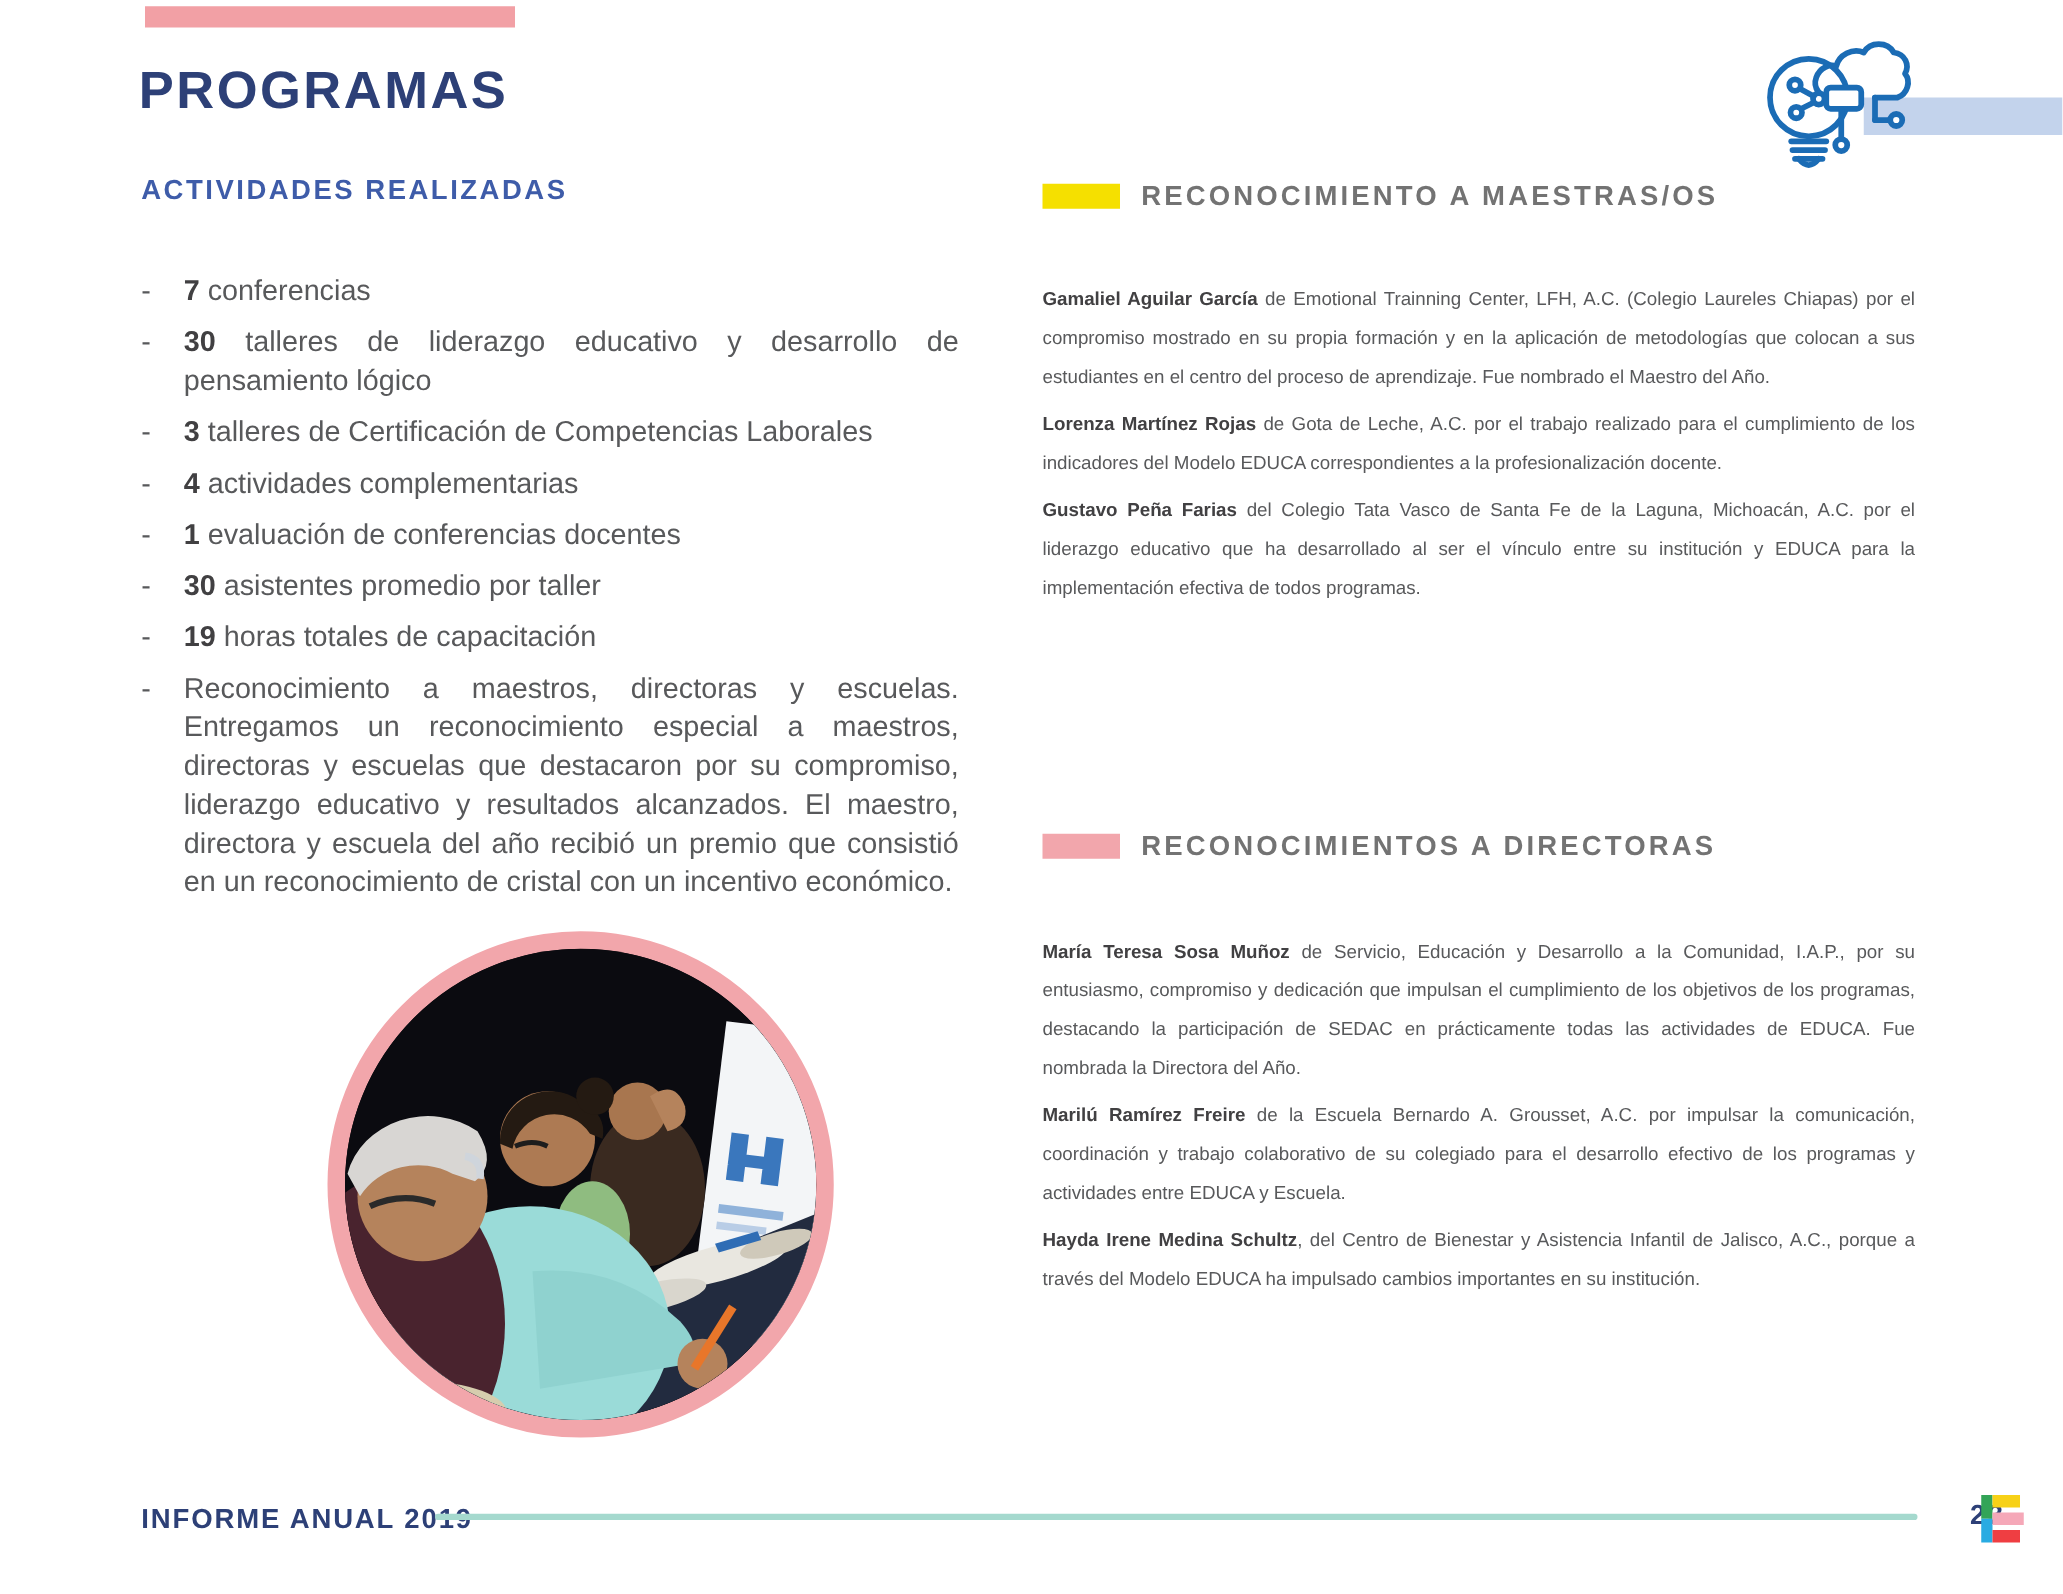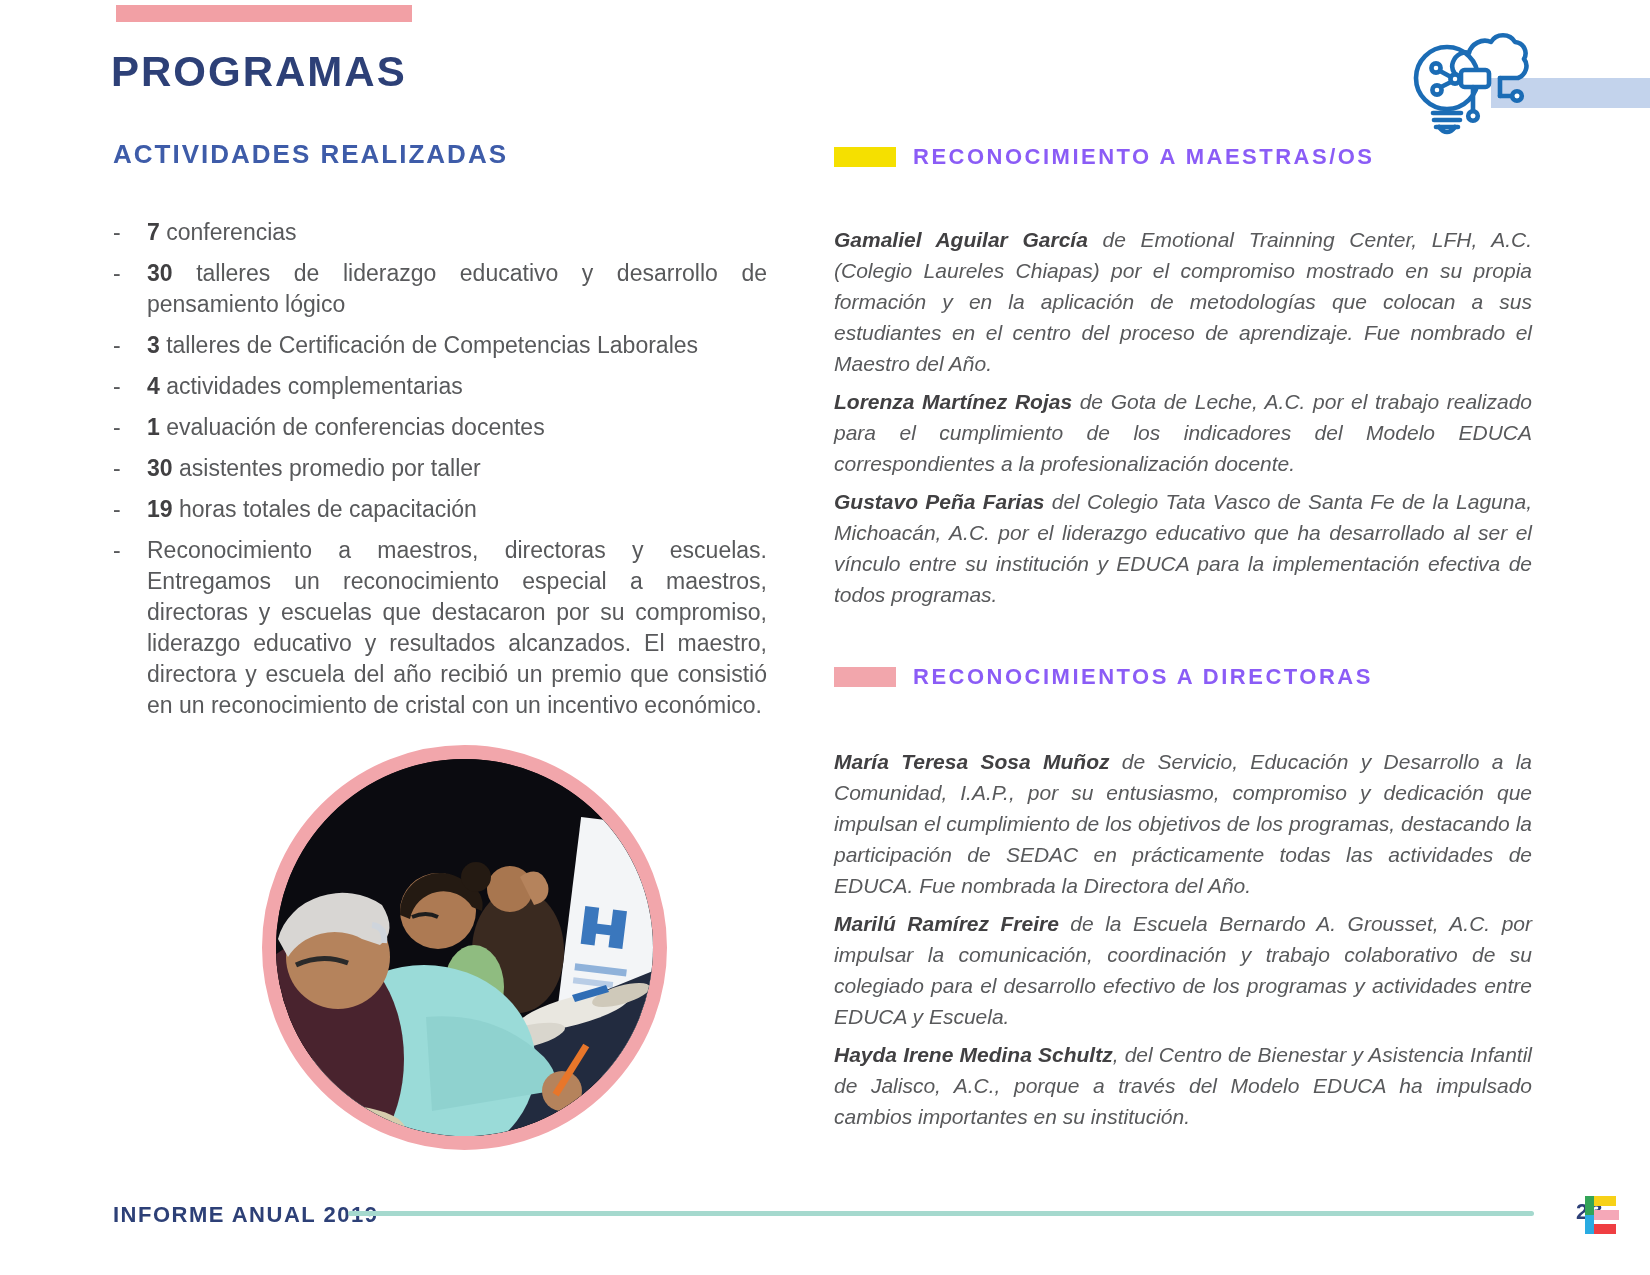--- a/index.html
+++ b/index.html
@@ -5,21 +5,21 @@
   html,body{margin:0;padding:0;}
   body{
     width:1650px;height:1275px;position:relative;background:#ffffff;
     font-family:"Liberation Sans", sans-serif;overflow:hidden;
     -webkit-font-smoothing:antialiased;
   }
   
   .top-pink-bar{position:absolute;left:116px;top:5px;width:296px;height:17px;background:#F2A0A5;}
   .page-title{position:absolute;left:111px;top:20px;font-size:42px;font-weight:800;
     letter-spacing:2px;color:#2D4077;}
-  .left-label{position:absolute;left:113px;top:139px;font-size:26px;font-weight:700;
+  .left-label{position:absolute;left:113px;top:139px;font-size:22px;font-weight:700;
     letter-spacing:2px;color:#3E5CA9;}
   
   .blue-band{position:absolute;left:1491px;top:78px;width:159px;height:30px;background:#C3D3EC;}
   .brain-icon{position:absolute;left:1403px;top:18px;width:130px;height:122px;}
   
   .bullets{position:absolute;left:113px;top:217px;width:654px;}
   .bullet{display:flex;margin-bottom:10px;color:#58595B;font-size:23px;line-height:31px;}
   .bullet .dash{width:34px;flex:none;}
   .bullet .btext{flex:1;text-align:justify;}
   .bullet strong{color:#414042;font-weight:700;}
@@ -28,22 +28,22 @@
     border:14px solid #F2A6AB;border-radius:50%;overflow:hidden;background:#0b0b10;}
   .photo-wrap svg{display:block;width:100%;height:100%;}
   
   .right-sec{position:absolute;left:834px;width:698px;}
   #sec-maestros{top:146px;}
   #sec-directoras{top:666px;}
   .sec-header{display:flex;align-items:center;height:22px;}
   #sec-maestros .sec-header{margin-bottom:56px;}
   #sec-directoras .sec-header{margin-bottom:58px;text-align:center;}
   .swatch{width:62px;height:20px;margin-right:17px;flex:none;}
-  .sec-title{font-size:22px;font-weight:700;letter-spacing:2.5px;color:#8b5cf6;white-space:nowrap;}
-  .para{text-align:justify;font-size:21px;line-height:31px;color:#58595B;margin:0 0 7px 0;font-style:italic;}
+  .sec-title{font-size:22px;font-weight:700;letter-spacing:2.5px;color:#737373;white-space:nowrap;}
+  .para{text-align:justify;font-size:15px;line-height:31px;color:#58595B;margin:0 0 7px 0;}
   .para strong{color:#414042;font-weight:700;}
   
   .footer-label{position:absolute;left:113px;top:1202px;font-size:22px;font-weight:700;
     letter-spacing:1.5px;color:#2D4077;}
   .footer-line{position:absolute;left:348px;top:1211px;width:1186px;height:5px;
     background:#A5D9CE;border-radius:3px;}
   .footer-page{position:absolute;left:1544px;top:1199px;font-size:22px;font-weight:700;
     letter-spacing:2px;color:#2D4077;margin-left:32px;}
   .logo{position:absolute;left:1585px;top:1196px;width:34px;height:38px;}
   .logo div{position:absolute;}

